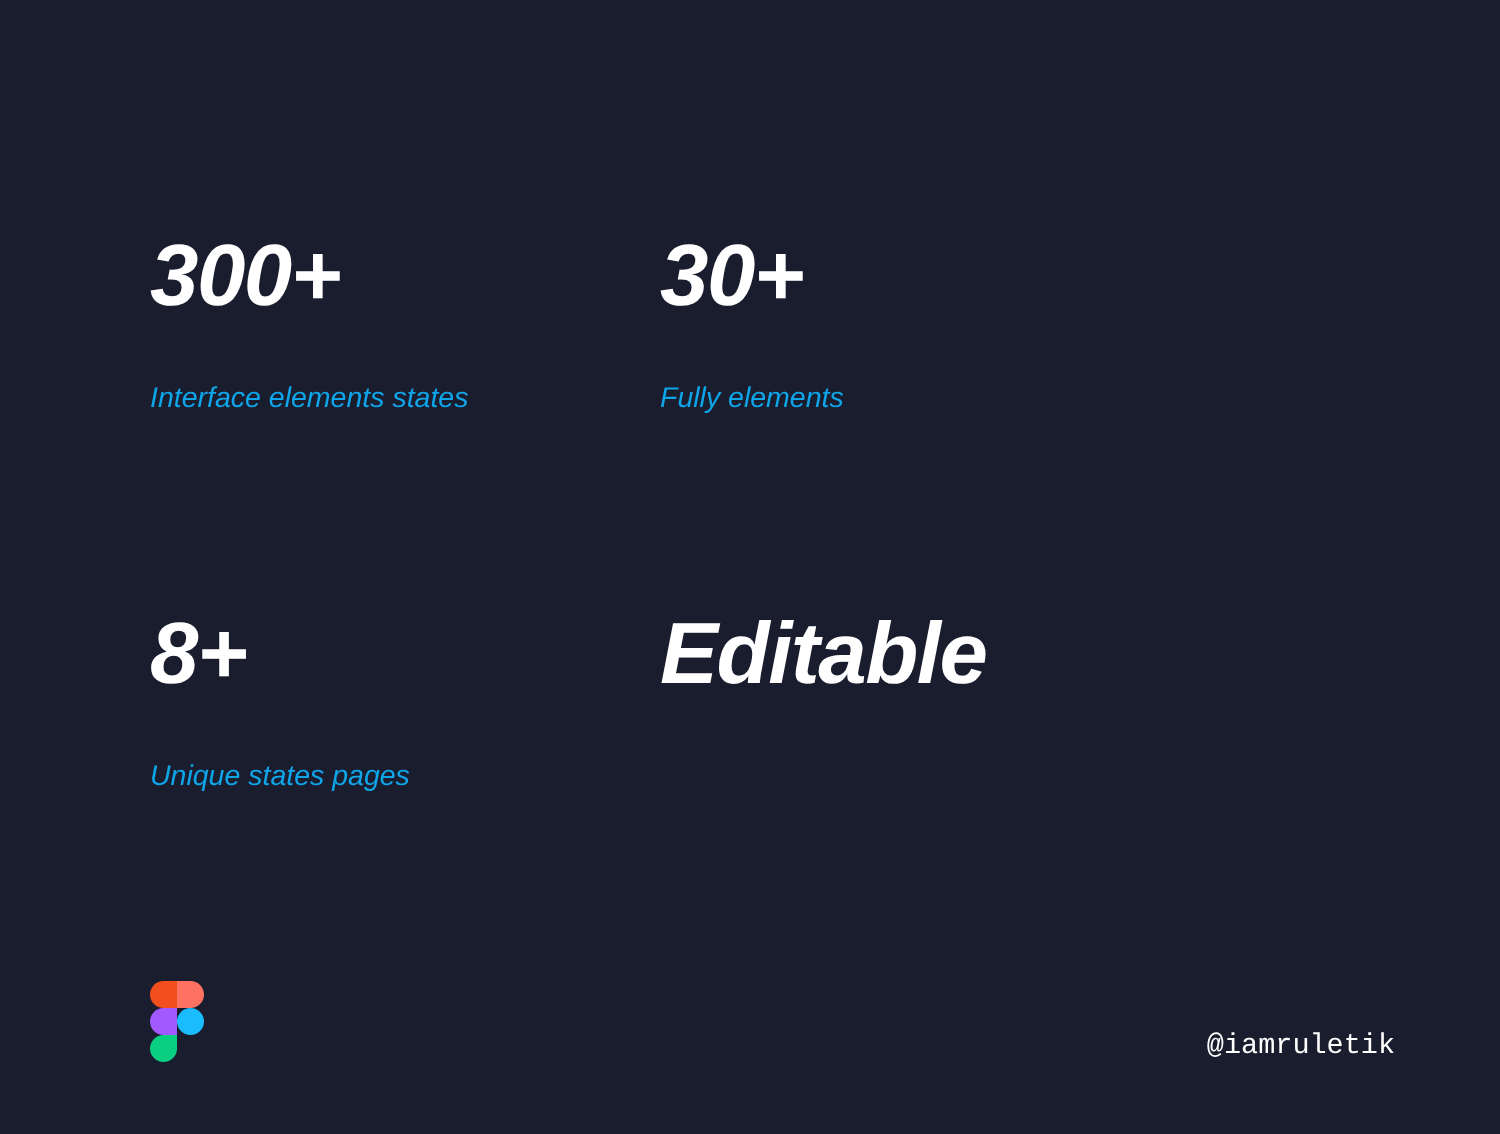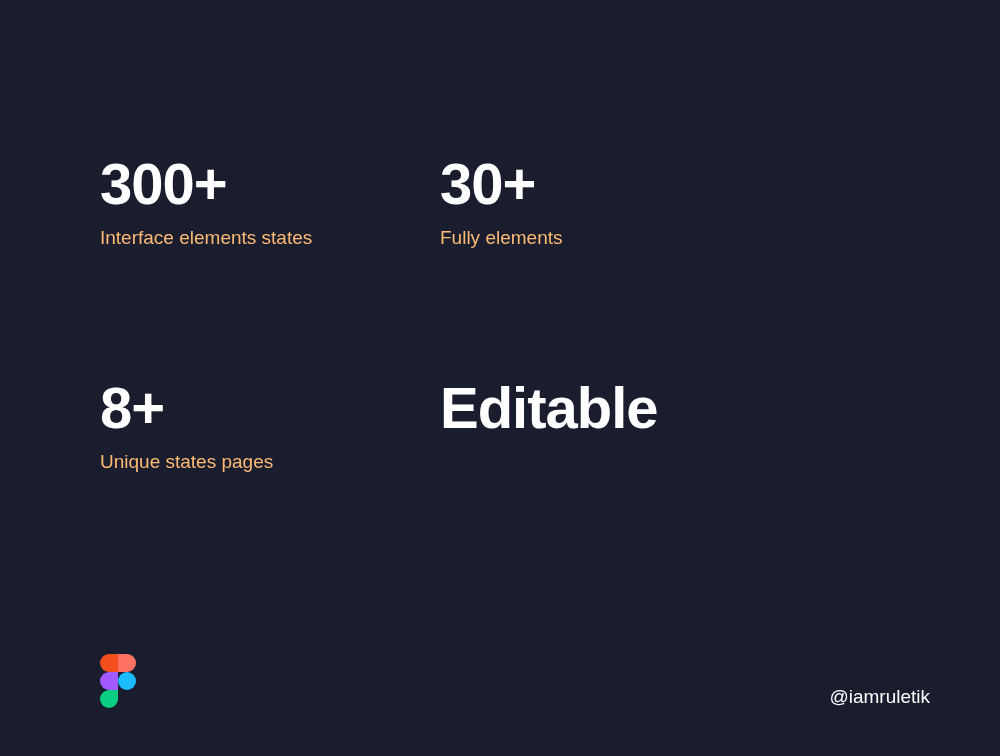--- a/index.html
+++ b/index.html
@@ -21,41 +21,44 @@
       top: 155px;
       left: 100px;
       display: grid;
       grid-template-columns: 340px 340px;
       column-gap: 0px;
       row-gap: 130px;
     }
     .stat-block {
       display: flex;
       flex-direction: column;
+      font-style: italic;
     }
     .stat-value {
       font-size: 58px;
       font-weight: 800;
       line-height: 1;
       letter-spacing: -1px;
       margin-bottom: 14px;
     }
     .stat-label {
       font-size: 19px;
       font-weight: 400;
-      color: #fdba74;
+      color: #0ea5e9;
+      margin-top: 28px;
     }
     .footer {
       position: absolute;
       bottom: 48px;
       left: 100px;
       right: 70px;
       display: flex;
       justify-content: space-between;
       align-items: flex-end;
+      font-family: Liberation Mono, monospace;
     }
     .figma-logo {
       width: 36px;
       height: 54px;
     }
     .handle {
       font-size: 19px;
       font-weight: 400;
       color: #ffffff;
     }

